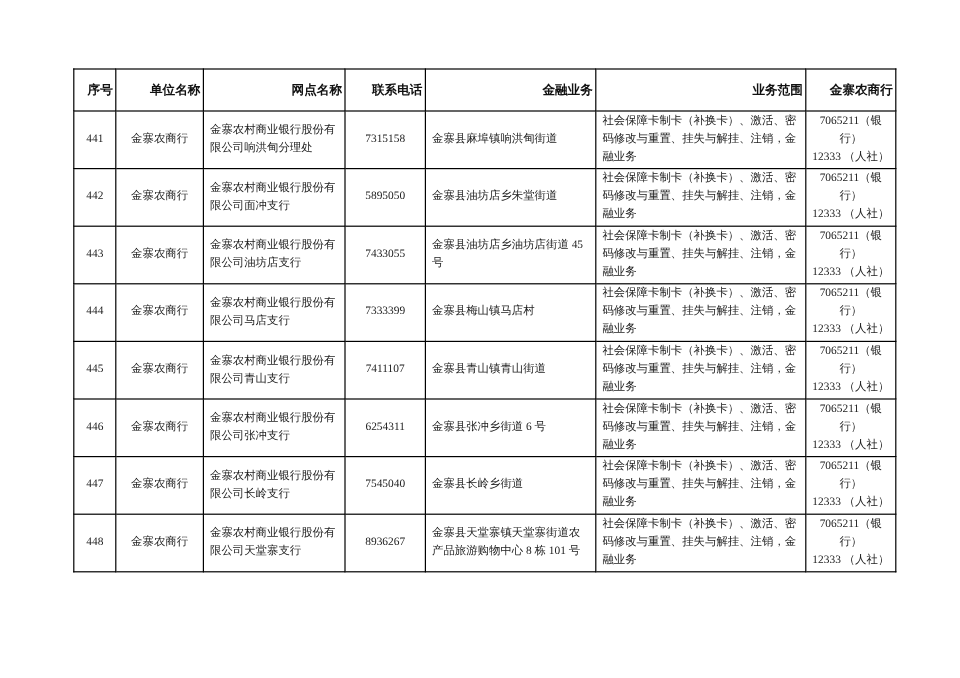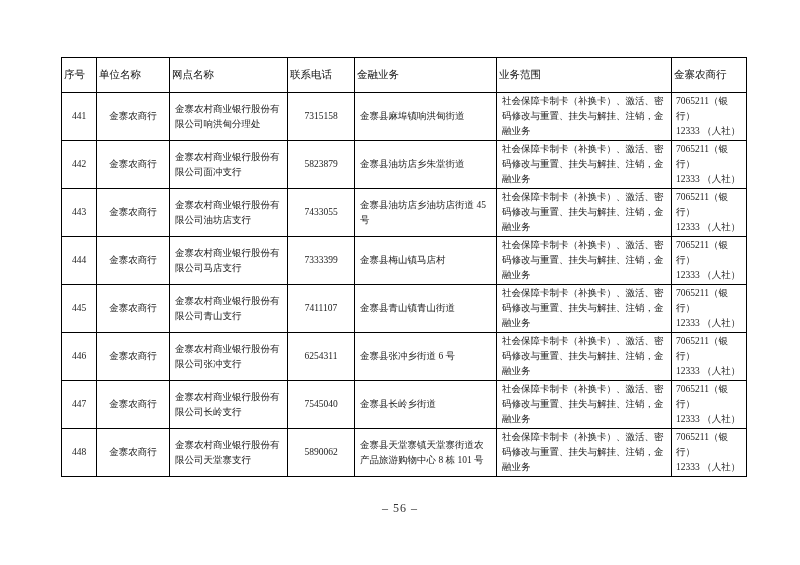--- a/index.html
+++ b/index.html
@@ -21,36 +21,36 @@
     table-layout: fixed;
   }
   .branch-table th, .branch-table td {
     border: 1px solid #000000;
     vertical-align: middle;
     word-break: break-all;
     overflow: hidden;
   }
   .branch-table th {
     font-size: 10.5px;
-    font-weight: normal;
-    text-align: left;
+    font-weight: bold;
+    text-align: right;
     height: 34px;
     padding: 0 2px;
     color: #111;
   }
   .branch-table td {
     font-size: 9.5px;
     line-height: 15px;
     height: 47px;
     padding: 0 2px;
     color: #222;
   }
   td.c { text-align: center; }
   td.l { text-align: left; padding: 0 5px; }
-  td.supervision { text-align: left; padding: 0 4px; white-space: pre-line; margin-left: 24px; }
+  td.supervision { text-align: center; padding: 0 4px; white-space: pre-line; margin-left: 24px; }
   .footer {
     position: absolute;
     top: 501px;
     left: 0;
     width: 100%;
     text-align: center;
     font-size: 12px;
     color: #333;
     letter-spacing: 1px;
   }
@@ -88,21 +88,21 @@
         <td class="c">7315158</td>
         <td class="l">金寨县麻埠镇响洪甸街道</td>
         <td class="l">社会保障卡制卡（补换卡）、激活、密码修改与重置、挂失与解挂、注销，金融业务</td>
         <td class="supervision">7065211（银行）
 12333 （人社）</td>
       </tr>
       <tr>
         <td class="c">442</td>
         <td class="c">金寨农商行</td>
         <td class="l">金寨农村商业银行股份有限公司面冲支行</td>
-        <td class="c">5823879</td>
+        <td class="c">5895050</td>
         <td class="l">金寨县油坊店乡朱堂街道</td>
         <td class="l">社会保障卡制卡（补换卡）、激活、密码修改与重置、挂失与解挂、注销，金融业务</td>
         <td class="supervision">7065211（银行）
 12333 （人社）</td>
       </tr>
       <tr>
         <td class="c">443</td>
         <td class="c">金寨农商行</td>
         <td class="l">金寨农村商业银行股份有限公司油坊店支行</td>
         <td class="c">7433055</td>
@@ -148,22 +148,21 @@
         <td class="c">7545040</td>
         <td class="l">金寨县长岭乡街道</td>
         <td class="l">社会保障卡制卡（补换卡）、激活、密码修改与重置、挂失与解挂、注销，金融业务</td>
         <td class="supervision">7065211（银行）
 12333 （人社）</td>
       </tr>
       <tr>
         <td class="c">448</td>
         <td class="c">金寨农商行</td>
         <td class="l">金寨农村商业银行股份有限公司天堂寨支行</td>
-        <td class="c">5890062</td>
+        <td class="c">8936267</td>
         <td class="l">金寨县天堂寨镇天堂寨街道农产品旅游购物中心 8 栋 101 号</td>
         <td class="l">社会保障卡制卡（补换卡）、激活、密码修改与重置、挂失与解挂、注销，金融业务</td>
         <td class="supervision">7065211（银行）
 12333 （人社）</td>
       </tr>
     </tbody>
   </table>
-  <div class="footer">– 56 –</div>
 </div>
 
 </body></html>

